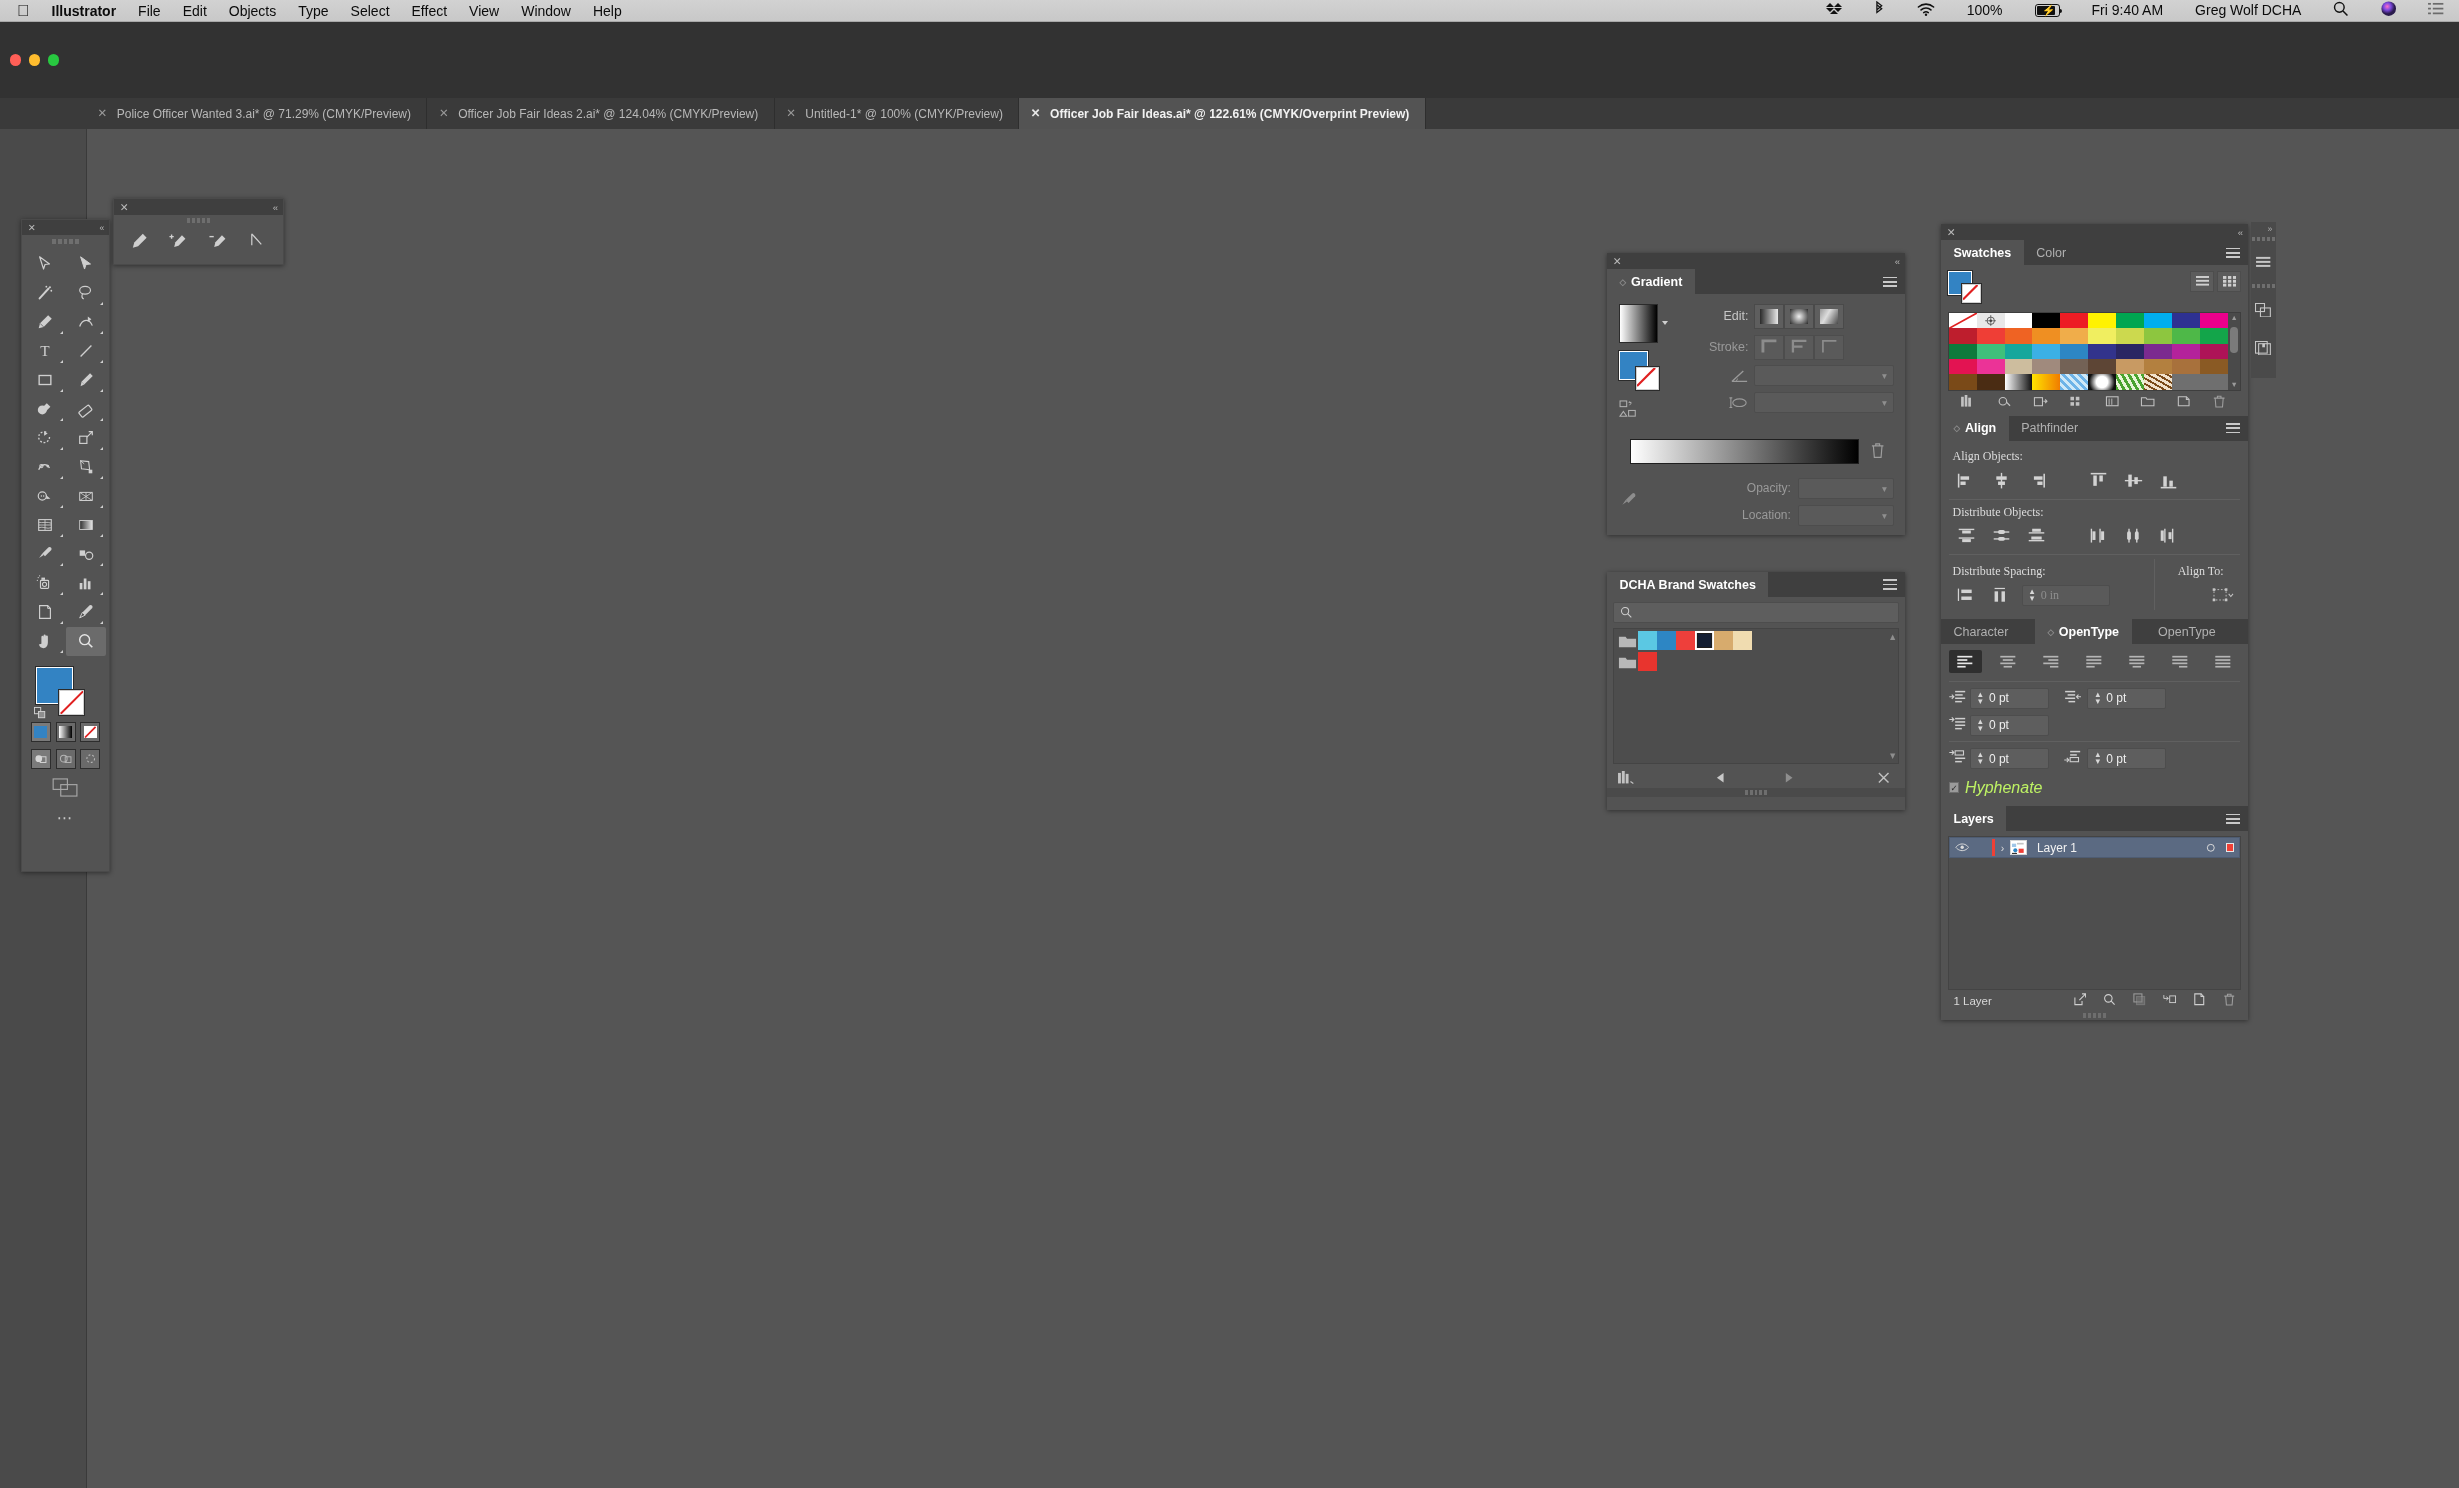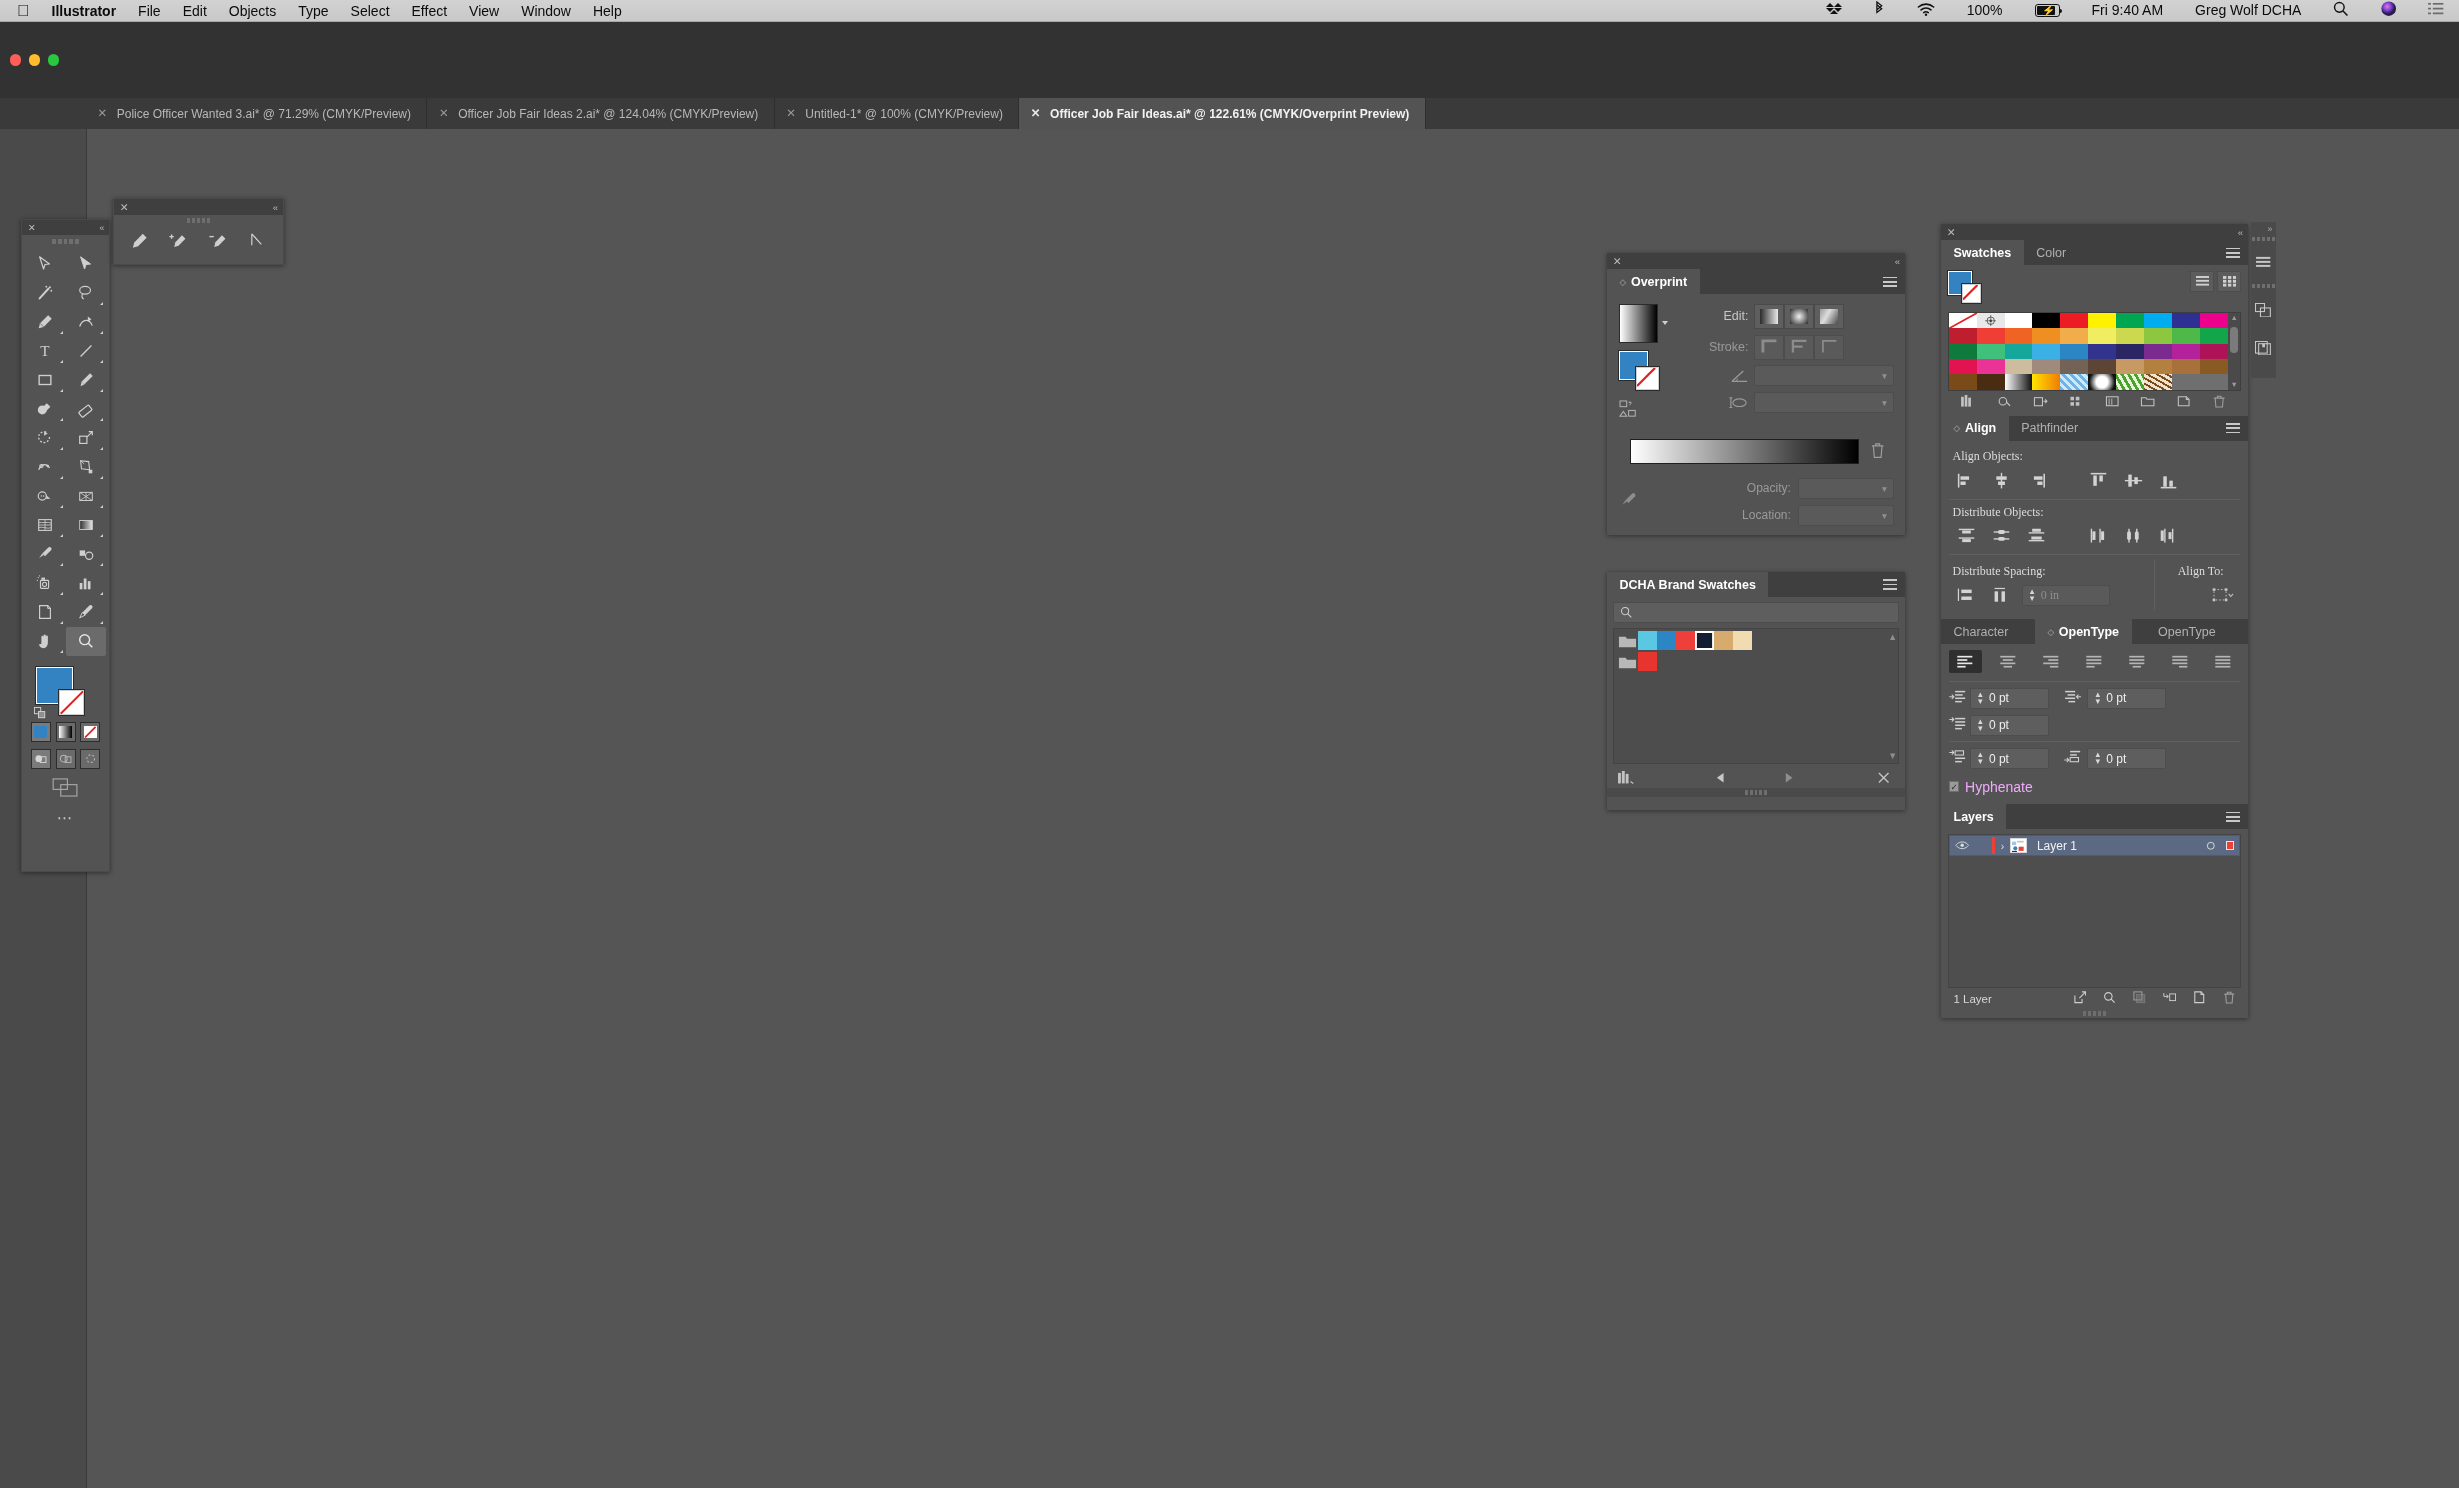--- a/index.html
+++ b/index.html
@@ -672,21 +672,21 @@
   </div>
 
   <div class="panel" id="gradpanel">
     <div class="panel-topbar">
       <span>✕</span>
       <span class="collapse">«</span>
     </div>
     <div class="tabrow">
       <div class="ptab active">
         <span class="grip">◇</span>
-        <span>Overprint</span>
+        <span>Gradient</span>
       </div>
       <div class="hamb">
           <i></i>
           <i></i>
           <i></i>
         </div>
     </div>
 
     <div class="pbody" style="padding:9.6px 11.5px 0;">
       <div style="display:flex;align-items:flex-start;">
@@ -1448,21 +1448,21 @@
           <span class="stepper">
               <span>▲</span>
               <span>▼</span>
             </span>
           <span>0 pt</span>
         </div>
       </div>
 
       <div style="display:flex;align-items:center;margin-top:9.6px;">
         <span class="chk">✓</span>
-        <span style="color:#f0abfc;font-size:14px;">Hyphenate</span>
+        <span style="color:#bef264;font-size:16px;font-style:italic;">Hyphenate</span>
       </div>
     </div>
 
     <div class="tabrow" style="margin-top:3.8px;">
       <div class="ptab active">
         <span>Layers</span>
       </div>
       <div class="hamb">
           <i></i>
           <i></i>

